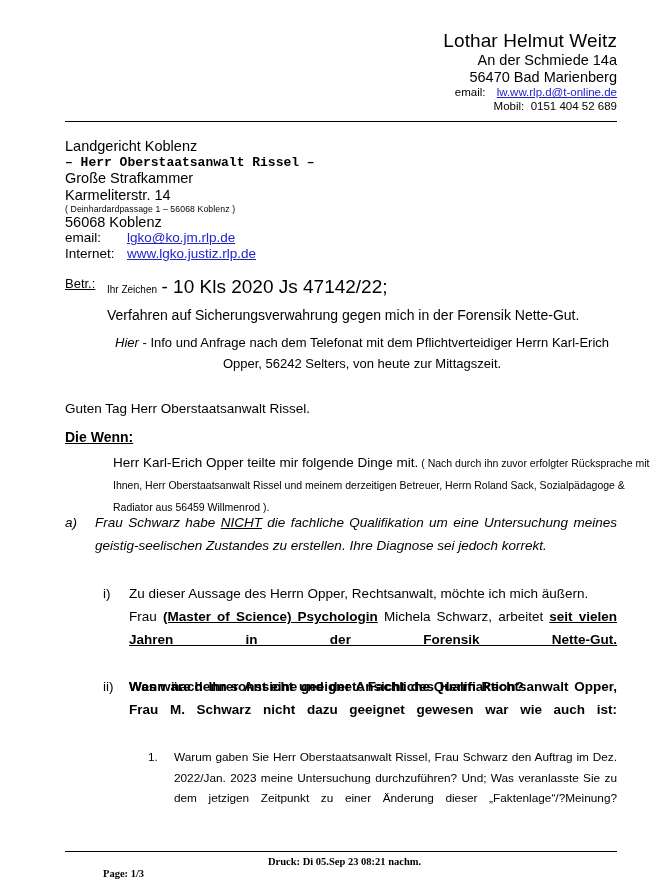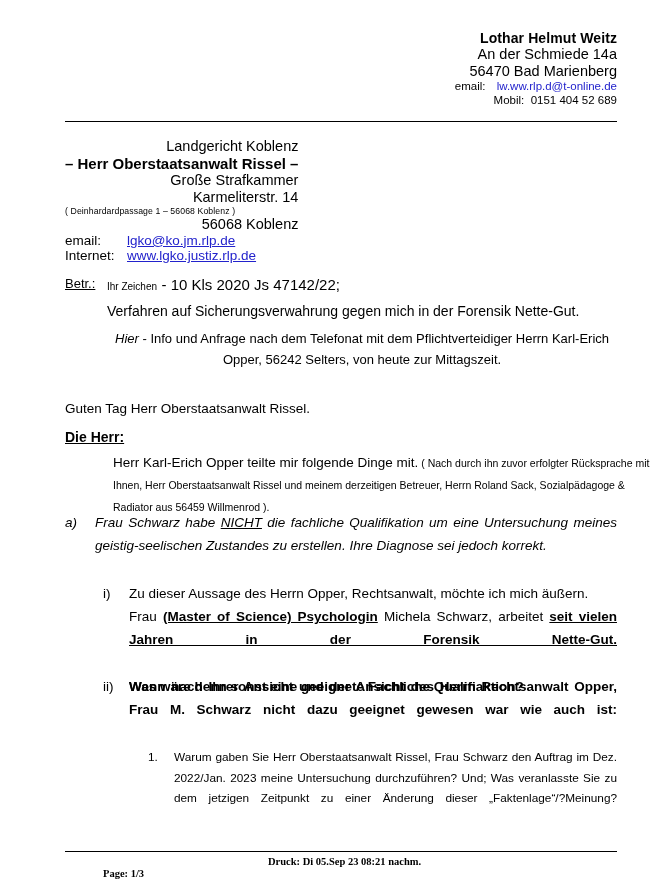--- a/index.html
+++ b/index.html
@@ -22,34 +22,35 @@
 
   
   .letterhead {
     position: absolute;
     top: 30px;
     right: 37px;
     text-align: right;
     line-height: 1.17;
   }
   .lh-name {
-    font-size: 14px;
-    font-weight: bold;
+    font-size: 19px;
+    font-weight: normal;
     letter-spacing: 0.1px;
   }
   .lh-street, .lh-city {
     font-size: 14.5px;
   }
   .lh-row {
     font-size: 11.5px;
     white-space: nowrap;
   }
   .lh-row .lbl { color: #000; }
   .lh-row .lnk {
     color: #2222cc;
+    text-decoration: underline;
     padding-left: 8px;
   }
   .lh-row .val { color: #000; }
 
   .rule {
     position: absolute;
     left: 65px;
     right: 37px;
     top: 121px;
     border-top: 1.6px solid #000;
@@ -58,26 +59,26 @@
   
   .recipient {
     position: absolute;
     left: 65px;
     top: 138px;
     line-height: 1.16;
   }
   .rc-line {
     font-size: 14.5px;
     white-space: nowrap;
-    text-align: right;
   }
   .rc-bold {
-    font-size: 15px;
+    font-size: 13px;
     font-weight: bold;
     white-space: nowrap;
+    font-family: Liberation Mono, monospace;
   }
   .rc-small {
     font-size: 8.7px;
     white-space: nowrap;
     letter-spacing: 0.1px;
   }
   .rc-contact {
     font-size: 13.5px;
     white-space: nowrap;
   }
@@ -104,21 +105,21 @@
     display: inline-block;
     vertical-align: top;
     width: 42px;
   }
   .subj-first {
     display: inline-block;
     vertical-align: top;
     width: 500px;
   }
   .subj-tiny { font-size: 10px; }
-  .subj-normal { font-size: 15px; }
+  .subj-normal { font-size: 19px; }
   .subj-l2 {
     margin-left: 42px;
     margin-top: 7px;
     font-size: 14px;
     line-height: 1.5;
   }
   .subj-l3 {
     margin-left: 42px;
     margin-top: 6px;
     font-size: 13px;
@@ -310,21 +311,21 @@
   </div>
 
   <div class="subject">
     <span class="subj-head">Betr.:</span><span class="subj-first"><span class="subj-tiny">Ihr Zeichen</span> <span class="subj-normal">- 10 Kls 2020 Js 47142/22;</span></span>
     <div class="subj-l2">Verfahren auf Sicherungsverwahrung gegen mich in der Forensik Nette-Gut.</div>
     <div class="subj-l3"><em>Hier</em><span> - Info und Anfrage nach dem Telefonat mit dem Pflichtverteidiger Herrn Karl-Erich Opper, 56242 Selters, von heute zur Mittagszeit.</span></div>
   </div>
 
   <div class="greeting">Guten Tag Herr Oberstaatsanwalt Rissel.</div>
 
-  <div class="dieinfo">Die Herr:</div>
+  <div class="dieinfo">Die Wenn:</div>
 
   <div class="para-info"><span>Herr Karl-Erich Opper teilte mir folgende Dinge mit.</span><span class="tiny"> ( Nach durch ihn zuvor erfolgter Rücksprache mit Ihnen, Herr Oberstaatsanwalt Rissel und meinem derzeitigen Betreuer, Herrn Roland Sack, Sozialpädagoge &amp; Radiator aus 56459 Willmenrod ).</span></div>
 
   <div class="item-a">
     <span class="marker-a">a)</span>
     <div class="body-a"><span>Frau Schwarz habe </span><u>NICHT</u><span> die fachliche Qualifikation um eine Untersuchung meines geistig-seelischen Zustandes zu erstellen. Ihre Diagnose sei jedoch korrekt.</span></div>
   </div>
 
   <div class="item-i">
     <span class="marker-i">i)</span>

